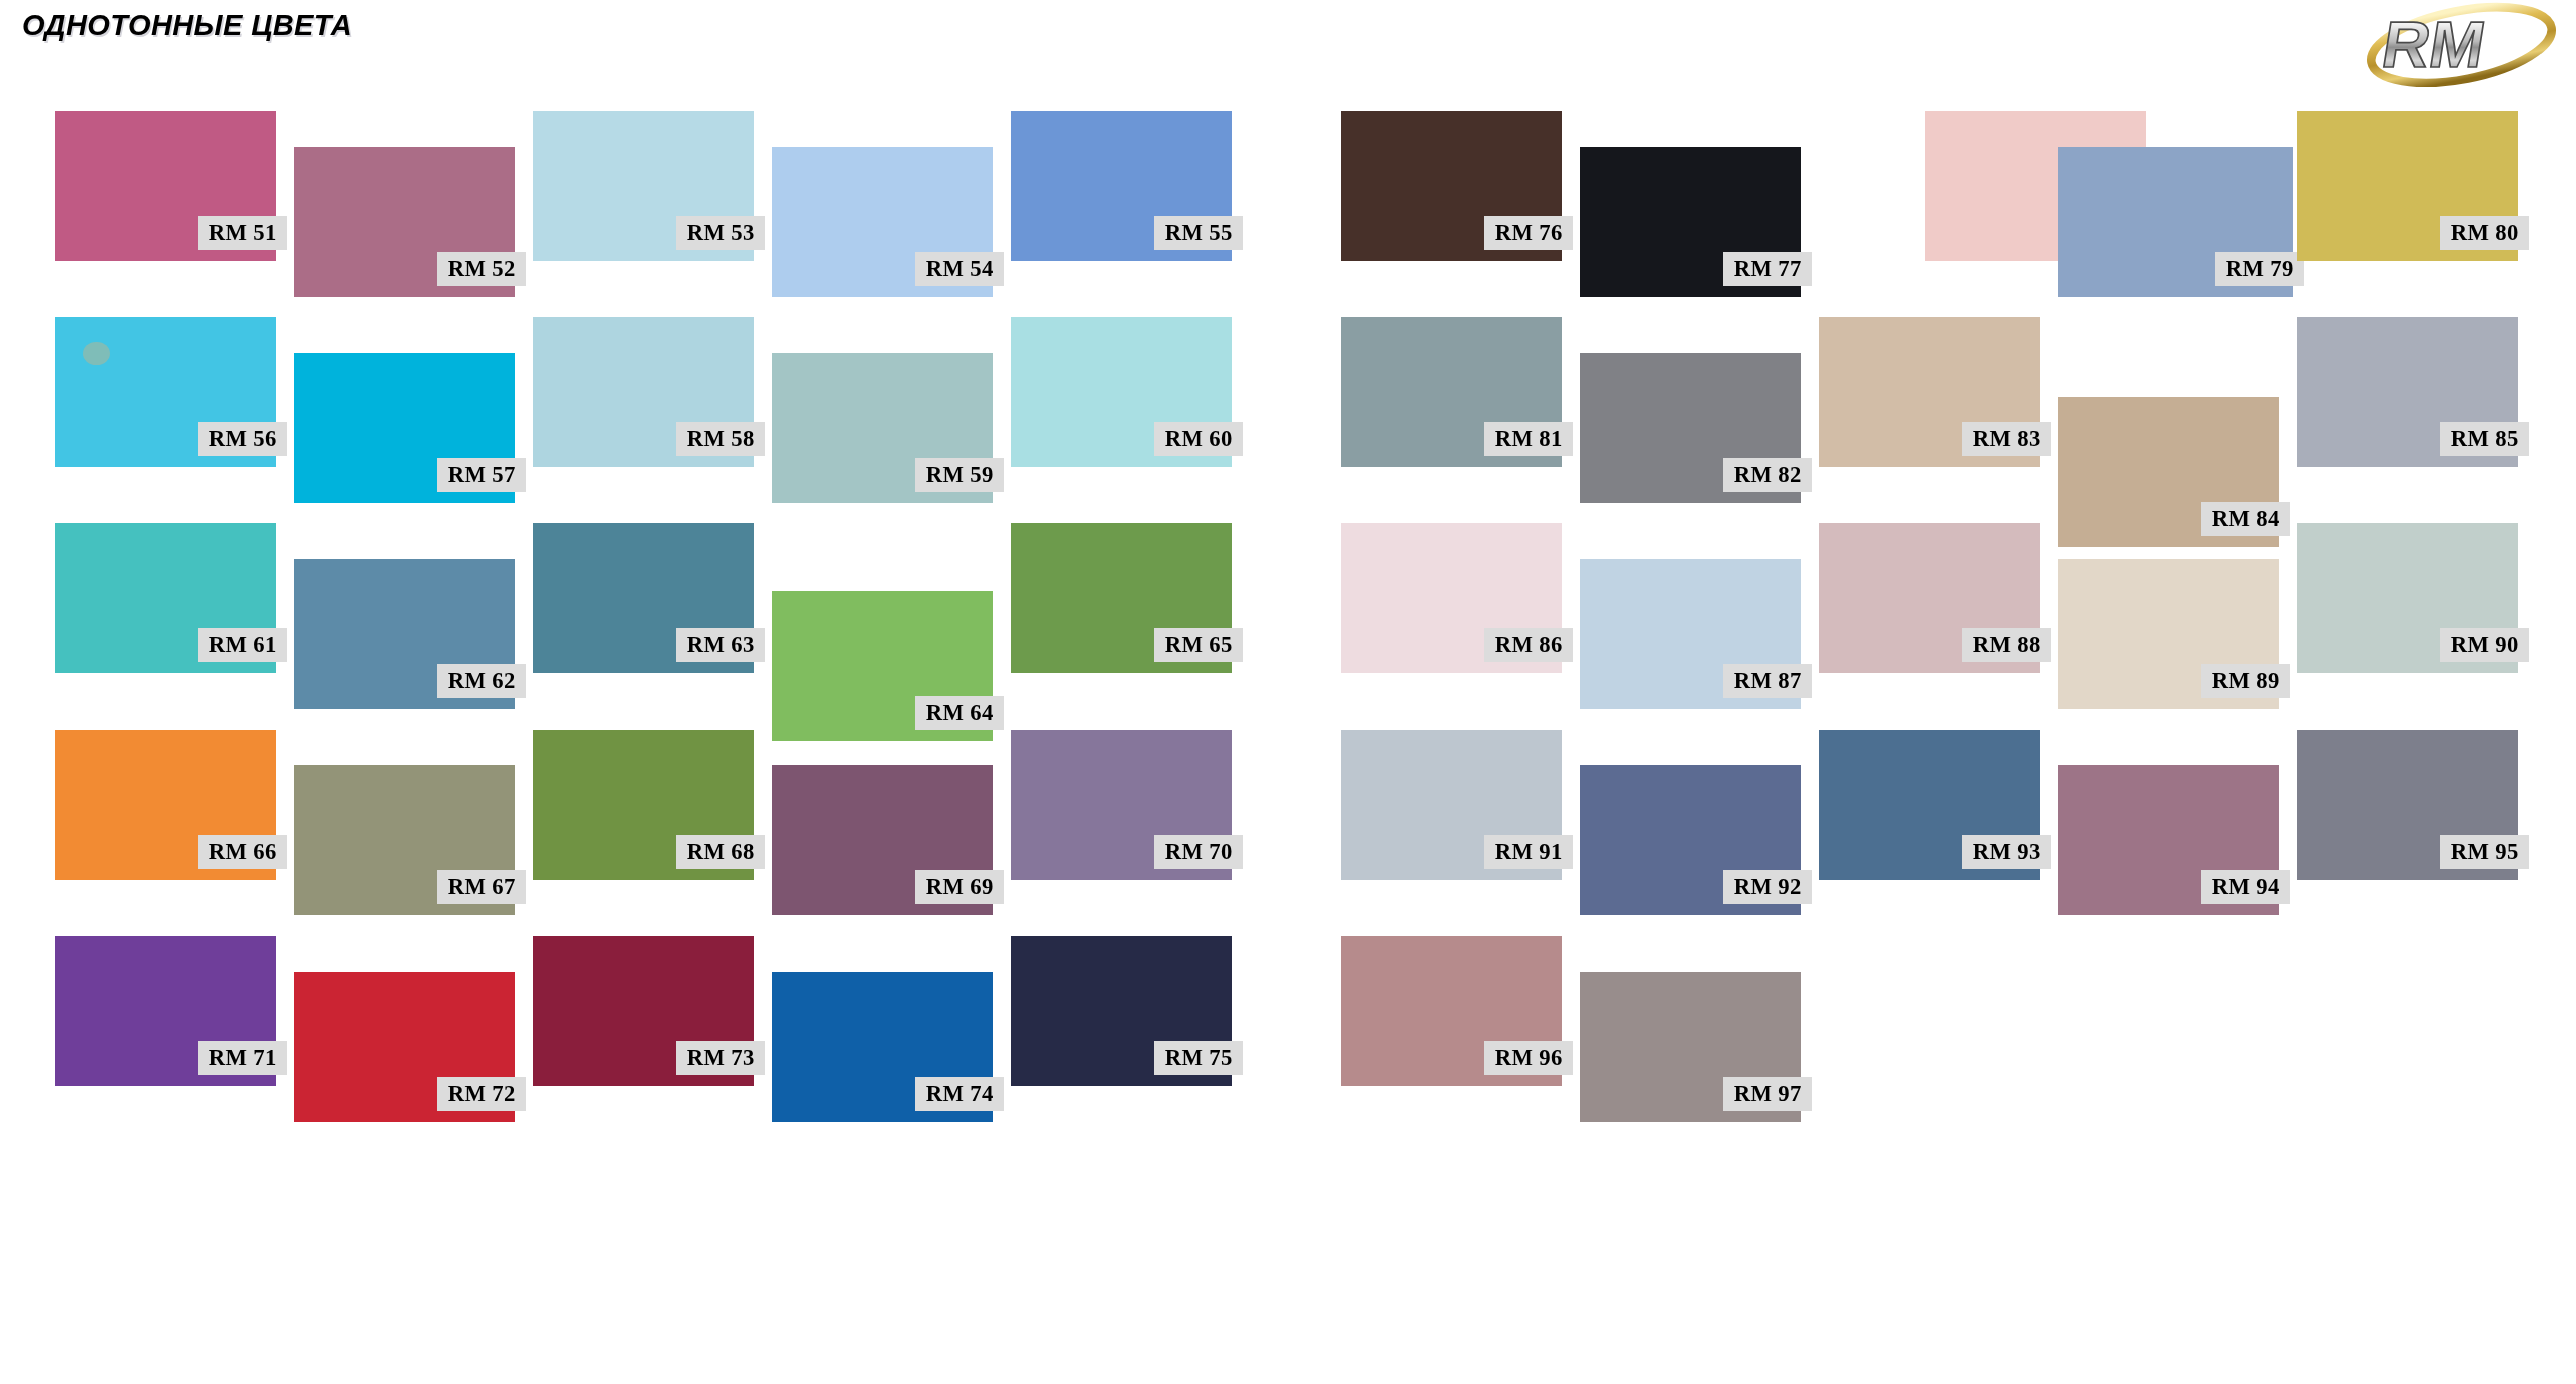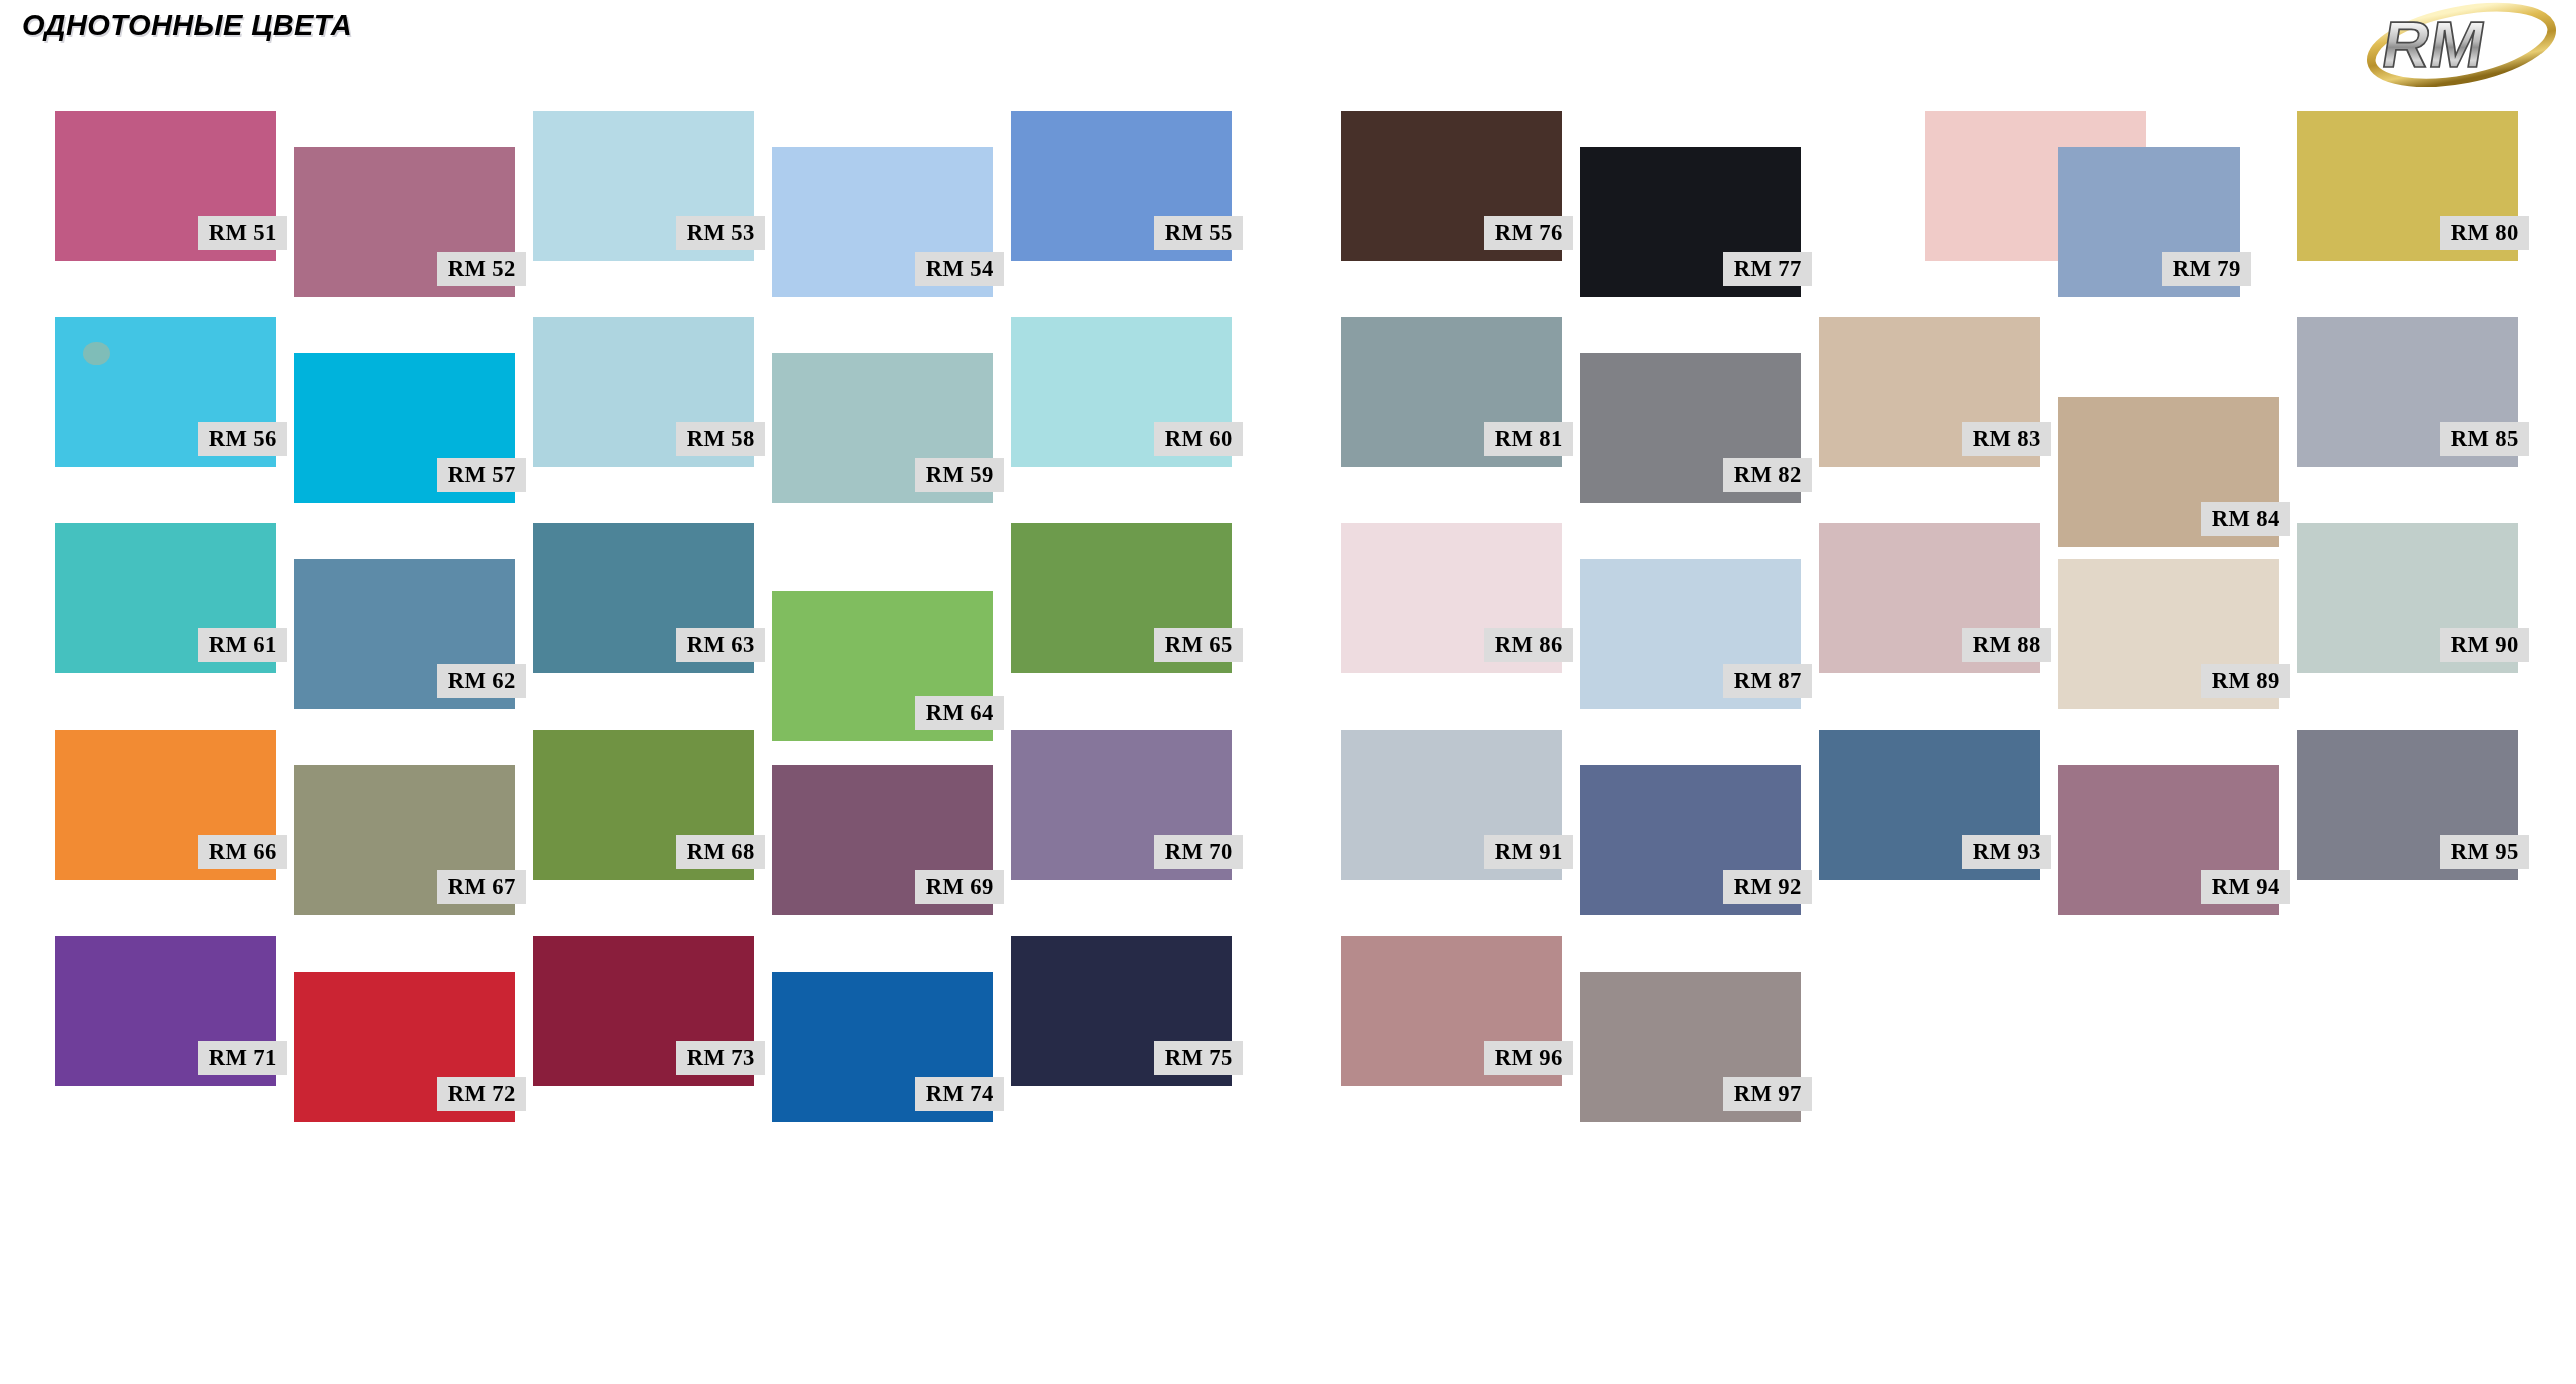--- a/index.html
+++ b/index.html
@@ -196,21 +196,21 @@
     <div style="position: absolute; left: 0px; top: 0px; width: 100%; height: 100%;">
       <div class="swatch" style="left: 1341px; top: 111px; width: 221px; height: 150px; background: rgb(71, 48, 41);">
         <span class="swatch-label">RM 76</span>
       </div>
       <div class="swatch" style="left: 1580px; top: 147px; width: 221px; height: 150px; background: rgb(21, 23, 28);">
         <span class="swatch-label">RM 77</span>
       </div>
       <div class="swatch" style="left: 1925px; top: 111px; width: 221px; height: 150px; background: rgb(240, 203, 200);">
         <span class="swatch-label">RM 78</span>
       </div>
-      <div class="swatch" style="left: 2058px; top: 147px; width: 182px; height: 150px; background: rgb(140, 164, 198);">
+      <div class="swatch" style="left: 2058px; top: 147px; width: 235px; height: 150px; background: rgb(140, 164, 198);">
         <span class="swatch-label">RM 79</span>
       </div>
       <div class="swatch" style="left: 2297px; top: 111px; width: 221px; height: 150px; background: rgb(208, 187, 87);">
         <span class="swatch-label">RM 80</span>
       </div>
       <div class="swatch" style="left: 1341px; top: 317px; width: 221px; height: 150px; background: rgb(138, 158, 163);">
         <span class="swatch-label">RM 81</span>
       </div>
       <div class="swatch" style="left: 1580px; top: 353px; width: 221px; height: 150px; background: rgb(128, 129, 134);">
         <span class="swatch-label">RM 82</span>

